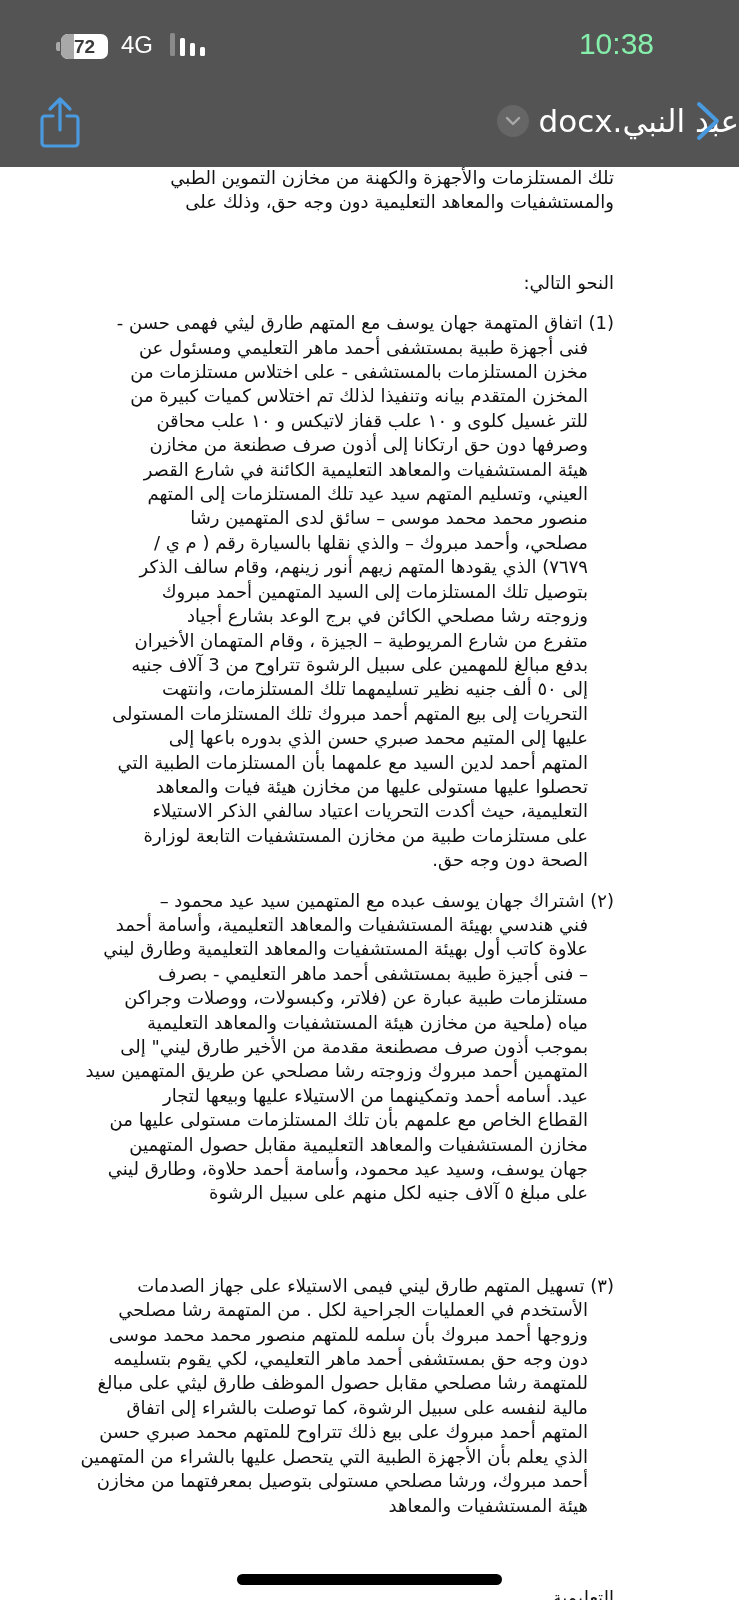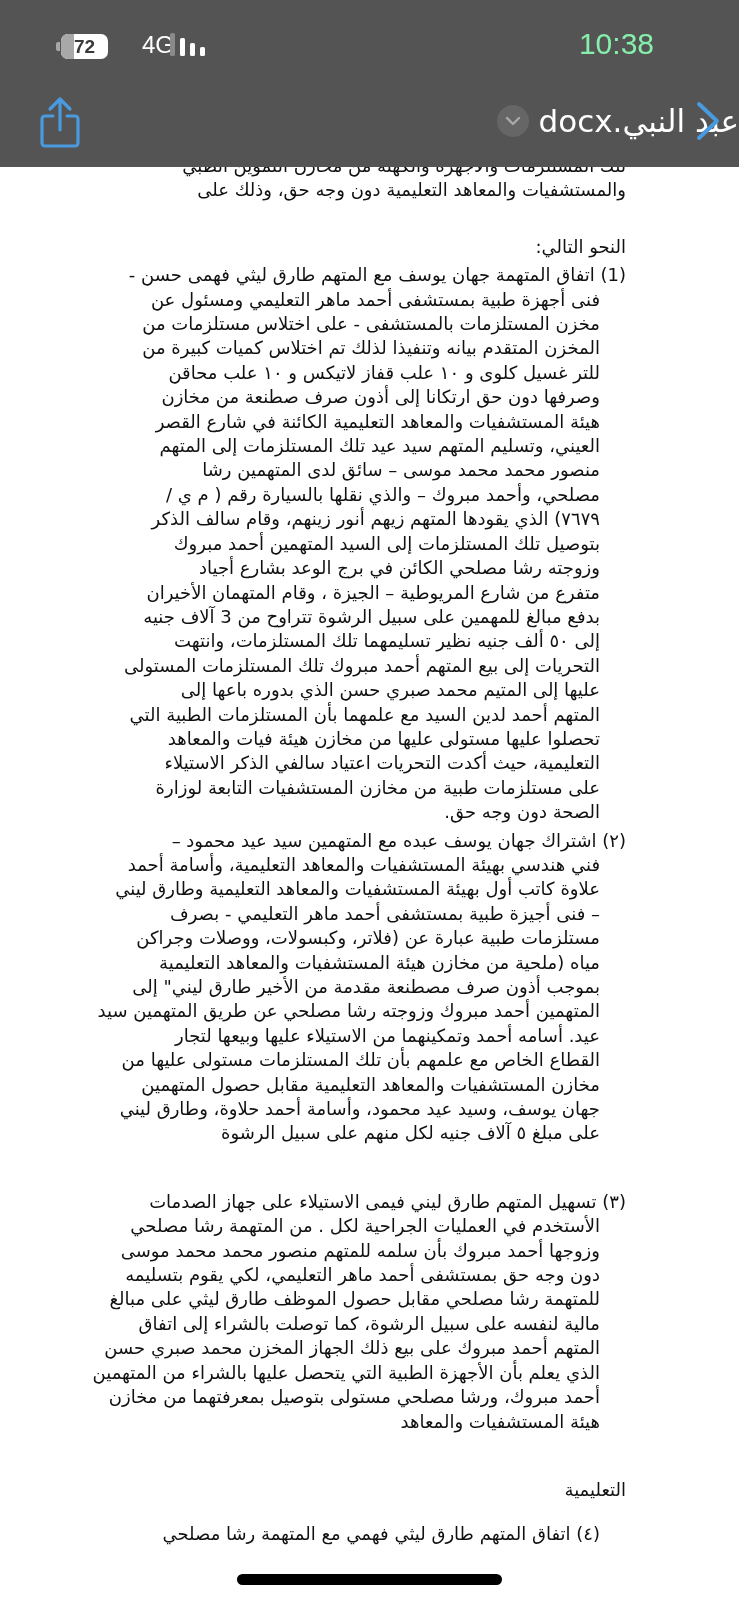--- a/index.html
+++ b/index.html
@@ -4,33 +4,33 @@
 <style>
   html, body { margin:0; padding:0; }
   body { width:739px; height:1600px; overflow:hidden; background:#ffffff; position:relative; font-family:"DejaVu Sans", sans-serif; }
   .topbar { position:absolute; left:0; top:0; width:739px; height:167px; background:#545454; z-index:5; }
   .status { position:absolute; left:0; top:0; width:739px; height:90px; }
   .battery { position:absolute; left:56px; top:34px; width:52px; height:25px; }
   .battery .body { position:absolute; left:5px; top:0; width:47px; height:25px; border-radius:7px; background:#ffffff; overflow:hidden; }
   .battery .body .empty { position:absolute; left:0; top:0; width:13px; height:25px; background:#a8a8a8; }
   .battery .nub { position:absolute; left:0; top:8px; width:4px; height:9px; border-radius:2px 0 0 2px; background:#a8a8a8; }
   .battery .pct { position:absolute; left:5px; top:0; width:47px; height:25px; line-height:25px; text-align:center; font-family:"Liberation Sans", sans-serif; font-weight:bold; font-size:19px; color:#3a3a3a; }
-  .net { position:absolute; left:121px; top:30px; font-family:"Liberation Sans", sans-serif; font-size:24px; color:#ffffff; line-height:30px;margin-left:21px; }
+  .net { position:absolute; left:121px; top:30px; font-family:"Liberation Sans", sans-serif; font-size:24px; color:#ffffff; line-height:30px; }
   .signal { position:absolute; left:170px; top:33px; width:40px; height:23px; }
   .signal span { position:absolute; bottom:0; width:5px; border-radius:1.5px; }
   .clock { position:absolute; right:85px; top:24px; font-family:"Liberation Sans", sans-serif; font-size:30px; color:#86efac; line-height:40px; }
   .navrow { position:absolute; left:0; top:92px; width:739px; height:70px; }
   .share { position:absolute; left:38px; top:4px; width:44px; height:54px; cursor:pointer; }
   .titlewrap { position:absolute; left:0; width:739px; top:4px; height:50px; display:flex; justify-content:flex-end; align-items:center; gap:10px; cursor:pointer; }
   .chev-circle { width:32px; height:32px; border-radius:50%; background:#666666; display:flex; align-items:center; justify-content:center; }
   .title { font-family:"DejaVu Sans", sans-serif; font-size:31px; color:#ffffff; direction:ltr; unicode-bidi:plaintext; }
   .next { position:absolute; right:16px; top:8px; width:30px; height:42px; cursor:pointer; }
 
   .doc { position:absolute; left:110px; width:520px; top:150px; direction:rtl; text-align:right; font-family:"DejaVu Sans", sans-serif; color:#111111; font-size:18px; line-height:24.4px; }
-  .doc p { margin:4px; }
+  .doc p { margin:16px; }
   .doc .gap { height:24px; }
   .doc .indent { padding-right:26px; }
   .doc .nowrapline { white-space:nowrap; display:block; }
 
   .home { position:absolute; left:237px; top:1574px; width:265px; height:11px; border-radius:6px; background:#000000; z-index:6; }
 </style>
 </head>
 <body>
 
 <div class="topbar">
@@ -124,21 +124,21 @@
       <span class="nowrapline indent">على مبلغ ٥ آلاف جنيه لكل منهم على سبيل الرشوة</span>
     </p>
   <div class="gap" style="height:36px"></div>
   <p id="item3">
       <span class="nowrapline" style="padding-right: 0px;">(٣) تسهيل المتهم طارق ليني فيمى الاستيلاء على جهاز الصدمات</span>
       <span class="nowrapline indent">الأستخدم في العمليات الجراحية لكل . من المتهمة رشا مصلحي</span>
       <span class="nowrapline indent">وزوجها أحمد مبروك بأن سلمه للمتهم منصور محمد محمد موسى</span>
       <span class="nowrapline indent">دون وجه حق بمستشفى أحمد ماهر التعليمي، لكي يقوم بتسليمه</span>
       <span class="nowrapline indent">للمتهمة رشا مصلحي مقابل حصول الموظف طارق ليثي على مبالغ</span>
       <span class="nowrapline indent">مالية لنفسه على سبيل الرشوة، كما توصلت بالشراء إلى اتفاق</span>
-      <span class="nowrapline indent">المتهم أحمد مبروك على بيع ذلك الجهاز المخزن محمد صبري حسن</span>
+      <span class="nowrapline indent">المتهم أحمد مبروك على بيع ذلك تتراوح للمتهم محمد صبري حسن</span>
       <span class="nowrapline indent">الذي يعلم بأن الأجهزة الطبية التي يتحصل عليها بالشراء من المتهمين</span>
       <span class="nowrapline indent">أحمد مبروك، ورشا مصلحي مستولى بتوصيل بمعرفتهما من مخازن</span>
       <span class="nowrapline indent">هيئة المستشفيات والمعاهد</span>
     </p>
   <div class="gap" style="height:36px"></div>
   <p>التعليمية</p>
   <div class="gap" style="height:12px"></div>
   <p class="nowrapline indent">(٤) اتفاق المتهم طارق ليثي فهمي مع المتهمة رشا مصلحي</p>
 </div>
 

